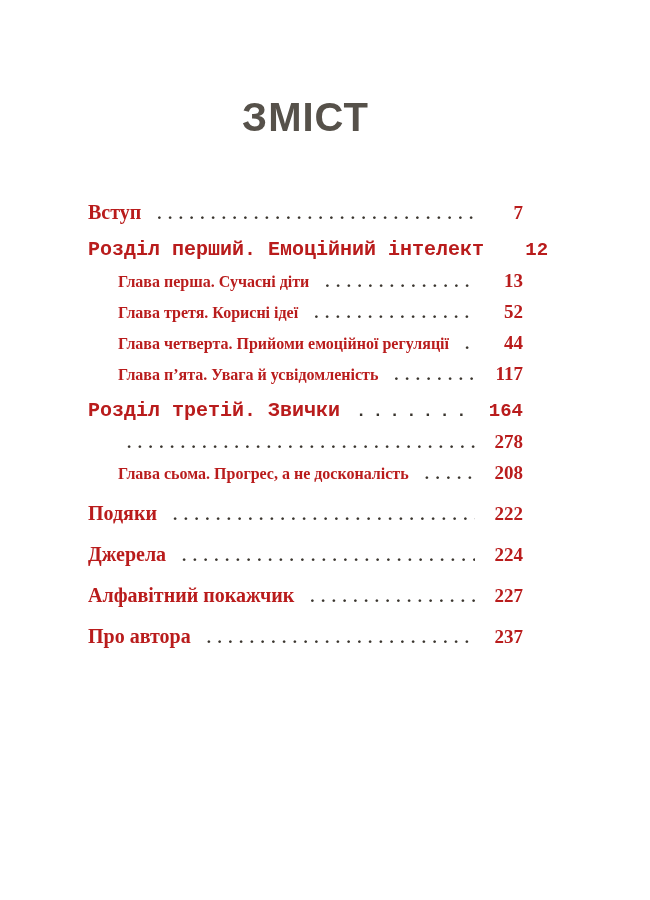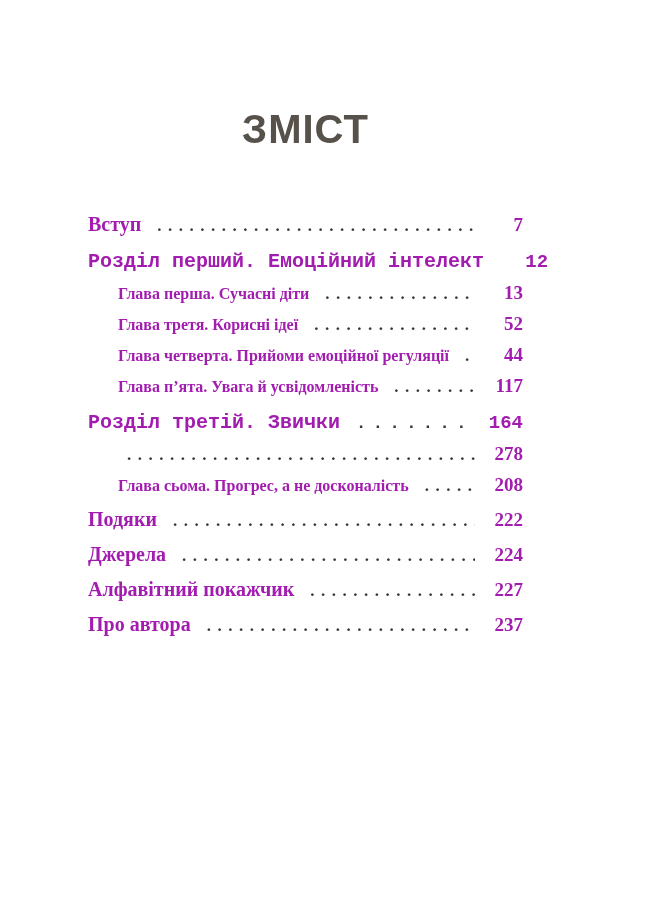--- a/index.html
+++ b/index.html
@@ -19,39 +19,39 @@
     background: #ffffff;
   }
   .toc-title {
     font-family: "Liberation Sans", sans-serif;
     font-weight: bold;
     font-size: 40px;
     line-height: 44px;
     letter-spacing: 1px;
     color: #56514a;
     text-align: center;
-    margin: 12px 0 0 0;
+    margin: 0 0 0 0;
   }
   .toc {
     margin-top: 58px;
   }
   .row {
     display: flex;
     align-items: baseline;
     line-height: 30px;
     font-weight: bold;
-    color: #a21caf;
+    color: #b91c1c;
     white-space: nowrap;
     gap: 7px;
   }
   .row.intro, .row.section, .row.backmatter {
     font-size: 20px;
   }
   .row.section { margin-top: 6px; font-family: Liberation Mono, monospace; }
-  .row.backmatter { margin-top: 3px; }
+  .row.backmatter { margin-top: 9px; }
   .row.chapter {
     font-size: 16px;
     padding-left: 30px;
   }
   .label { flex: 0 0 auto; }
   .leader {
     flex: 1 1 auto;
     overflow: hidden;
     white-space: nowrap;
     text-align: right;

